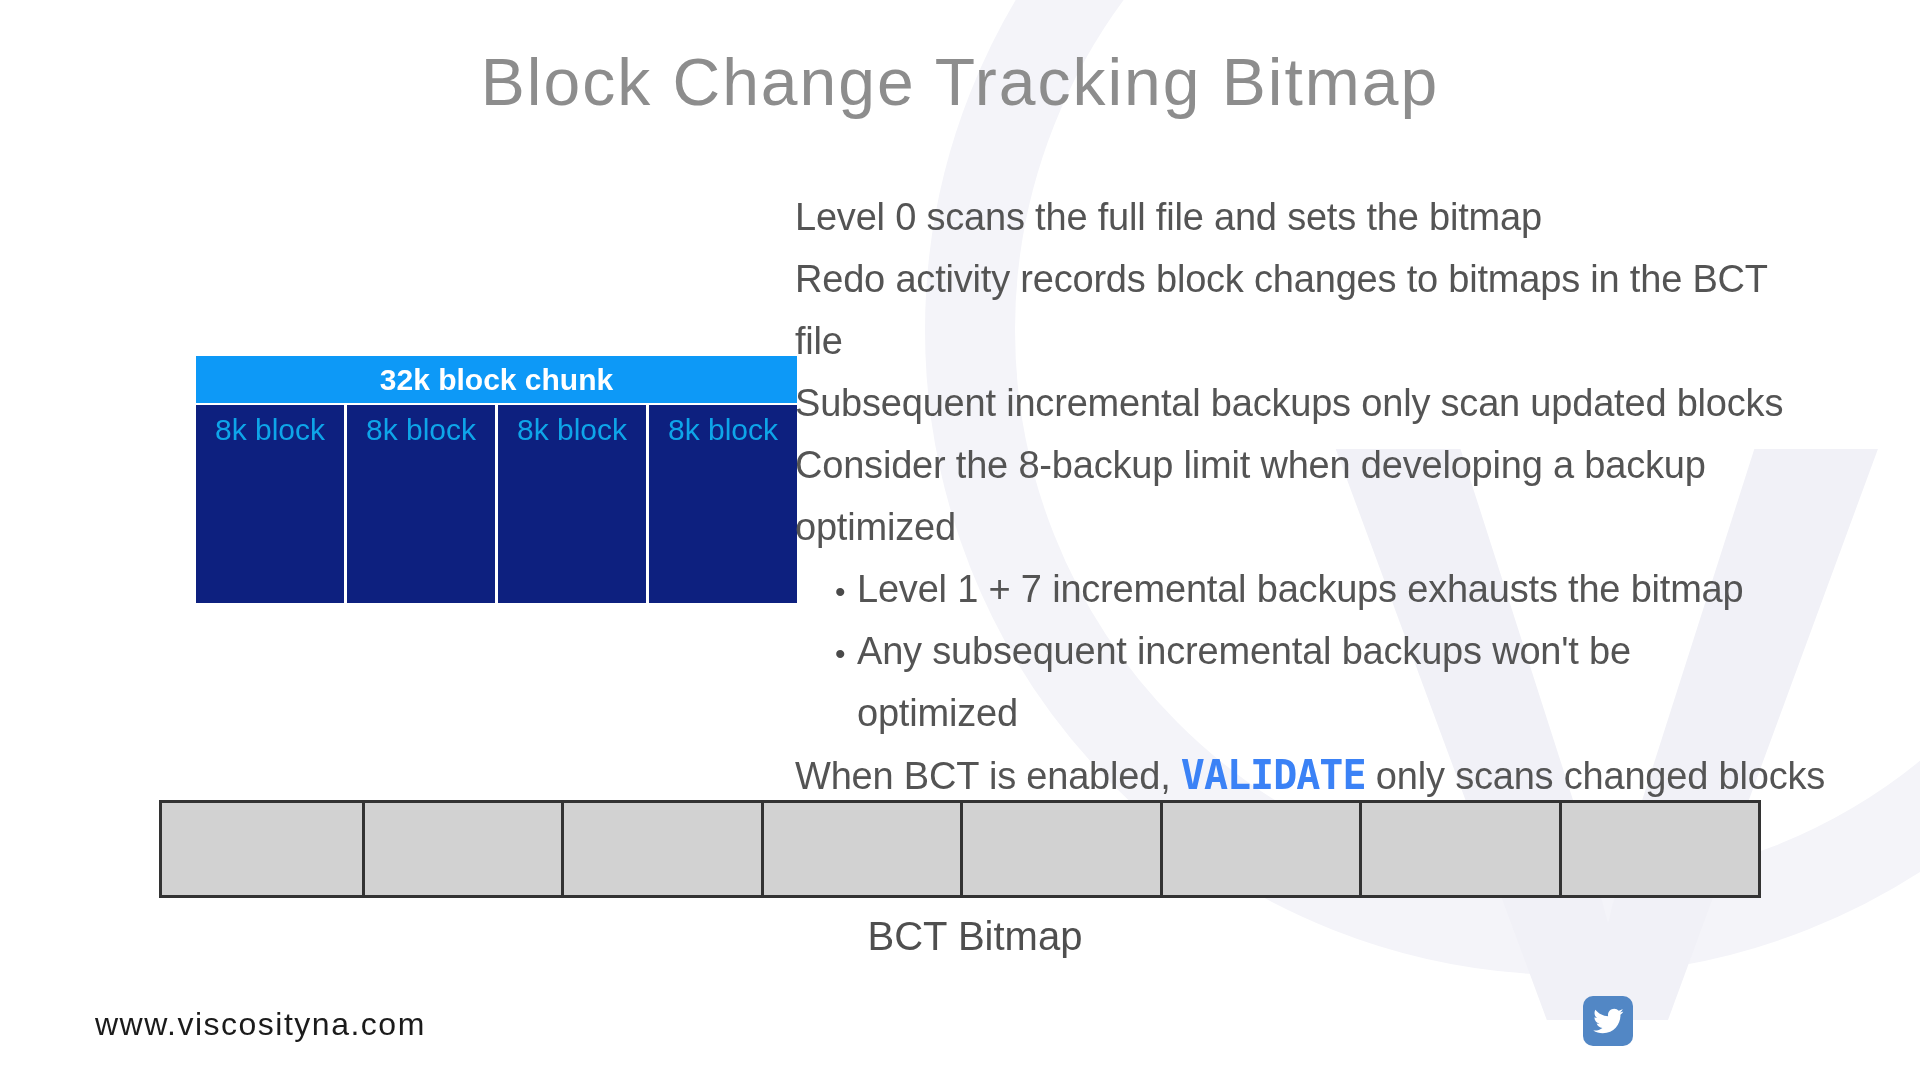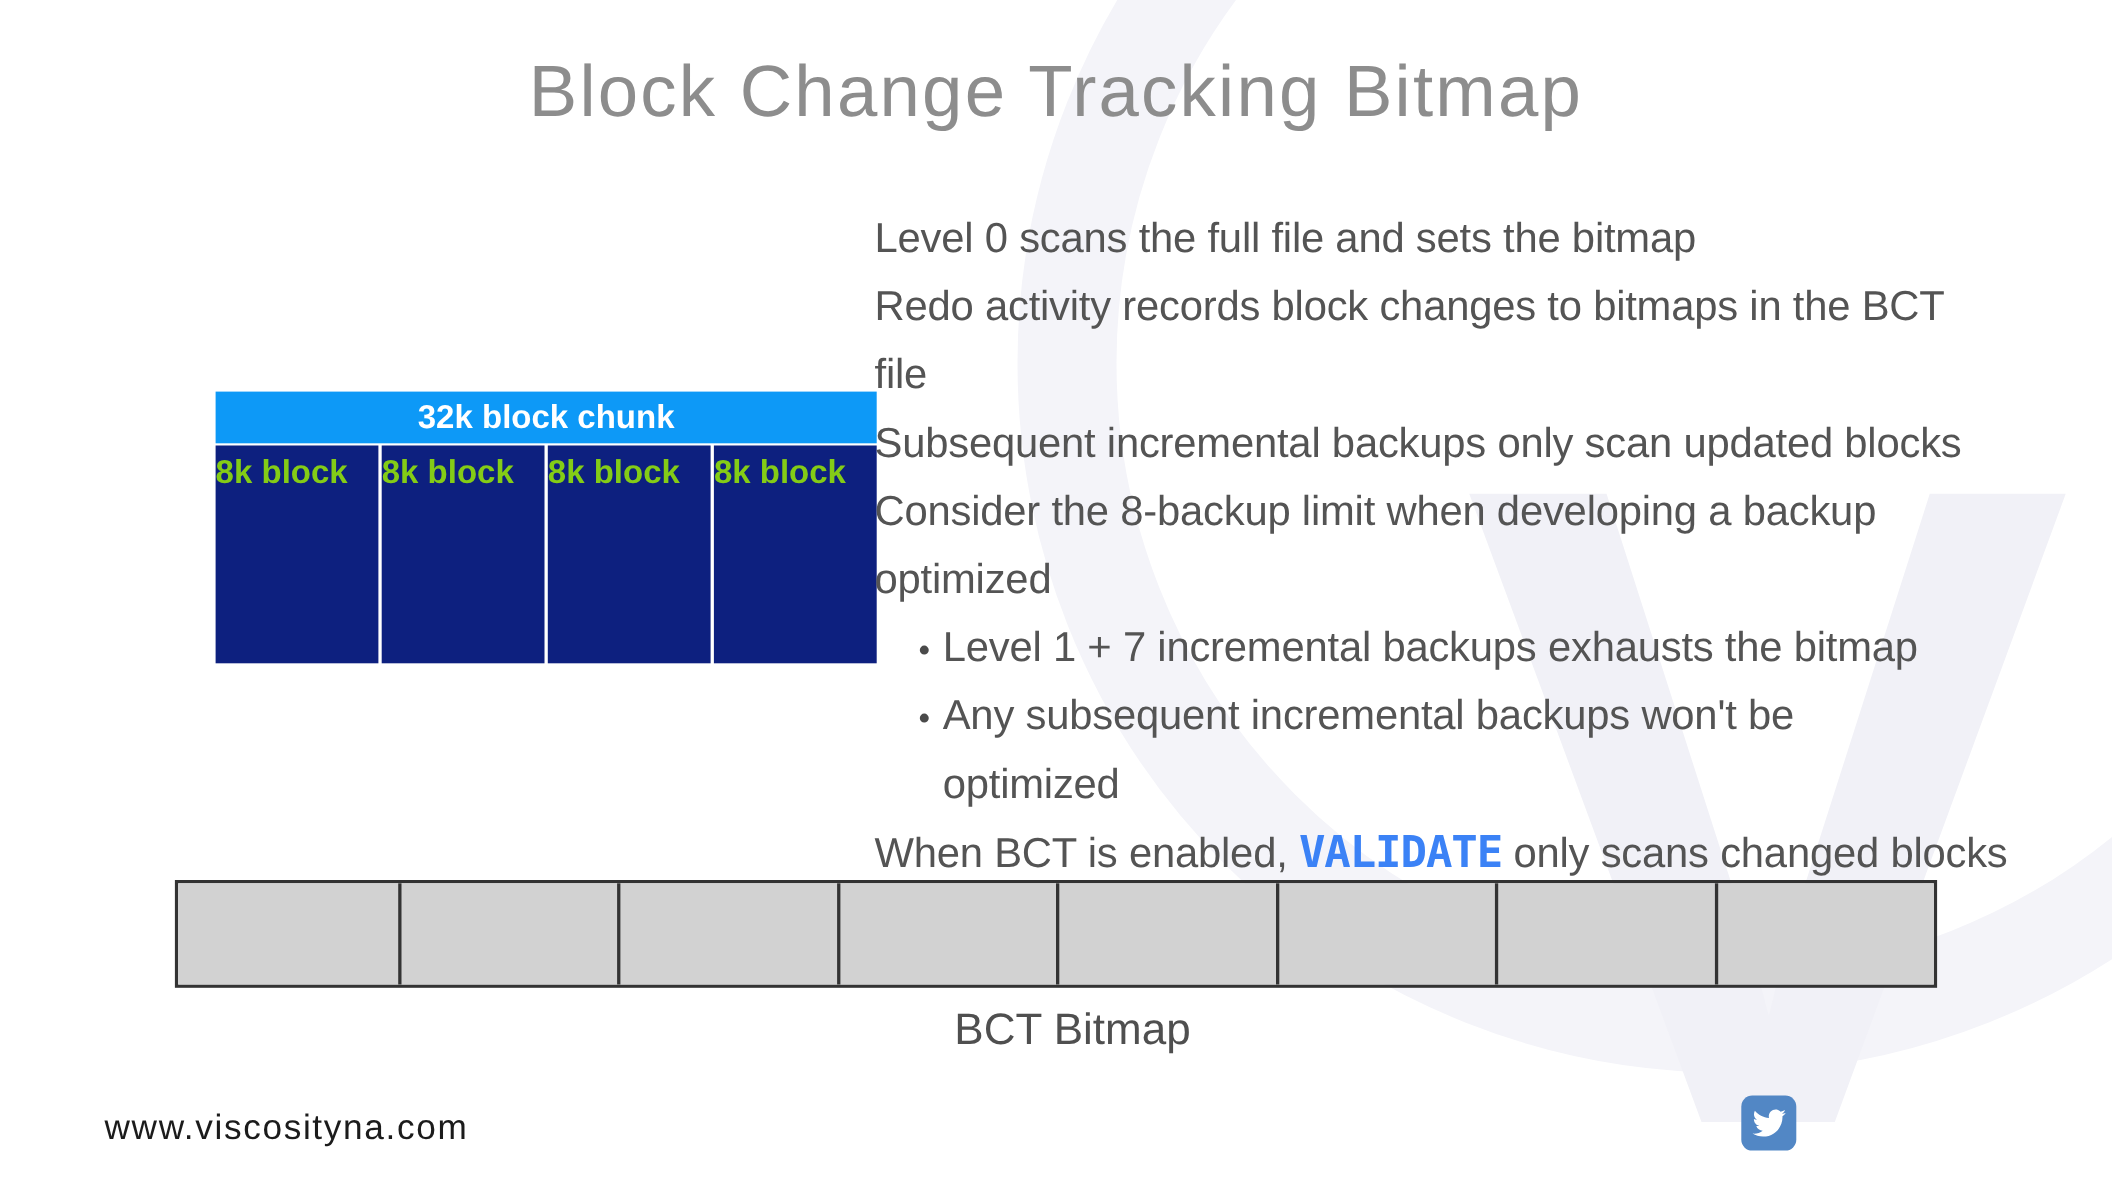--- a/index.html
+++ b/index.html
@@ -19,22 +19,22 @@
   .chunk{left:158px;top:356px;width:601px;padding-left:38px;}
   .chunk-header{
     height:47px;line-height:47px;background:#0D99F7;color:#ffffff;
     font-size:30px;font-weight:bold;text-align:center;
   }
   .chunk-cells{
     margin-top:2px;height:198px;display:grid;
     grid-template-columns:repeat(4,1fr);column-gap:3px;background:#ffffff;
   }
   .chunk-cell{
-    background:#0D207F;color:#84cc16;font-size:30px;font-weight:bold;
-    padding-top:8px;box-sizing:border-box;
+    background:#0D207F;color:#0ea5e9;font-size:30px;font-weight:normal;
+    text-align:center;padding-top:8px;box-sizing:border-box;
   }
 
   
   .notes{left:795px;top:186px;width:1126px;color:#545454;font-size:38px;letter-spacing:-0.2px;}
   .line{height:62px;line-height:62px;white-space:nowrap;}
   .line.bullet{padding-left:40px;}
   .line.bcont{padding-left:62px;}
   .dot{display:inline-block;width:22px;font-size:30px;color:#4a4a4a;}
   .code{
     font-family:"DejaVu Sans Mono","Liberation Mono",monospace;

